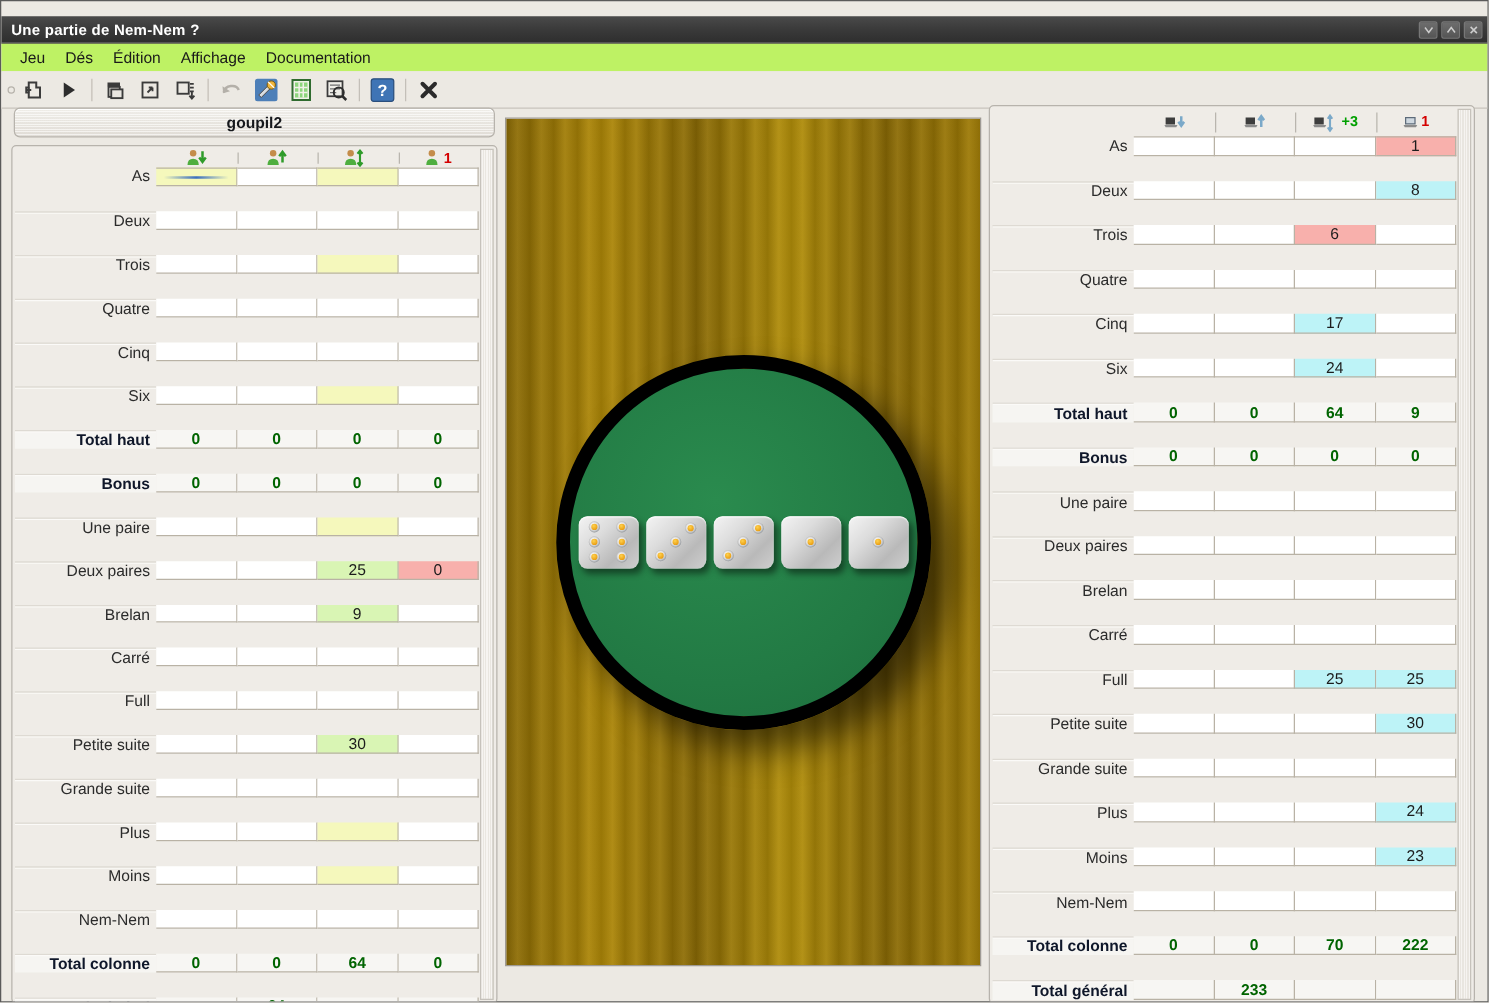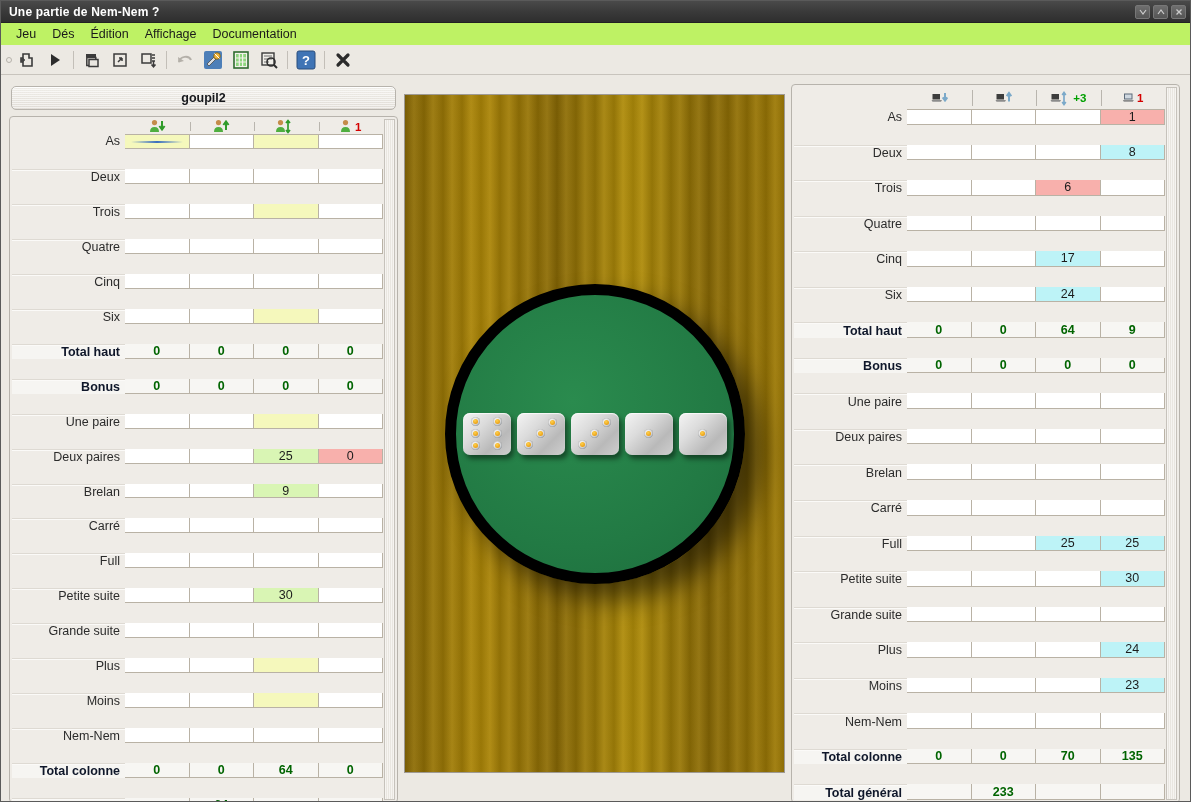--- a/index.html
+++ b/index.html
@@ -18,20 +18,21 @@
     overflow: hidden;
   }
 
   
   .titlebar {
     height: 22px;
     background: linear-gradient(to bottom, #4a4a4a 0%, #3a3a3a 50%, #2e2e2e 100%);
     display: flex; align-items: center;
     padding: 0 4px 0 8px;
     border-bottom: 1px solid #222;
+    margin-top: 12px;
   }
   .titlebar .t-title {
     color: #ffffff; font-size: 12px; font-weight: bold;
     letter-spacing: 0.2px; flex: 1;
   }
   .win-btns { display: flex; gap: 3px; }
   .win-btn {
     width: 15px; height: 14px;
     background: linear-gradient(to bottom, #6e6e6e, #555);
     border: 1px solid #777;
@@ -711,21 +712,21 @@
                 <div class="cell"></div>
                 <div class="cell"></div>
                 <div class="cell"></div>
                 <div class="cell"></div>
               </div>
               <div class="row total">
                 <div class="row-label">Total colonne</div>
                 <div class="cell">0</div>
                 <div class="cell">0</div>
                 <div class="cell">70</div>
-                <div class="cell">135</div>
+                <div class="cell">222</div>
               </div>
               <div class="row total">
                 <div class="row-label">Total général</div>
                 <div class="cell"></div>
                 <div class="cell">233</div>
                 <div class="cell"></div>
                 <div class="cell"></div>
               </div>
             </div>
         </div>

